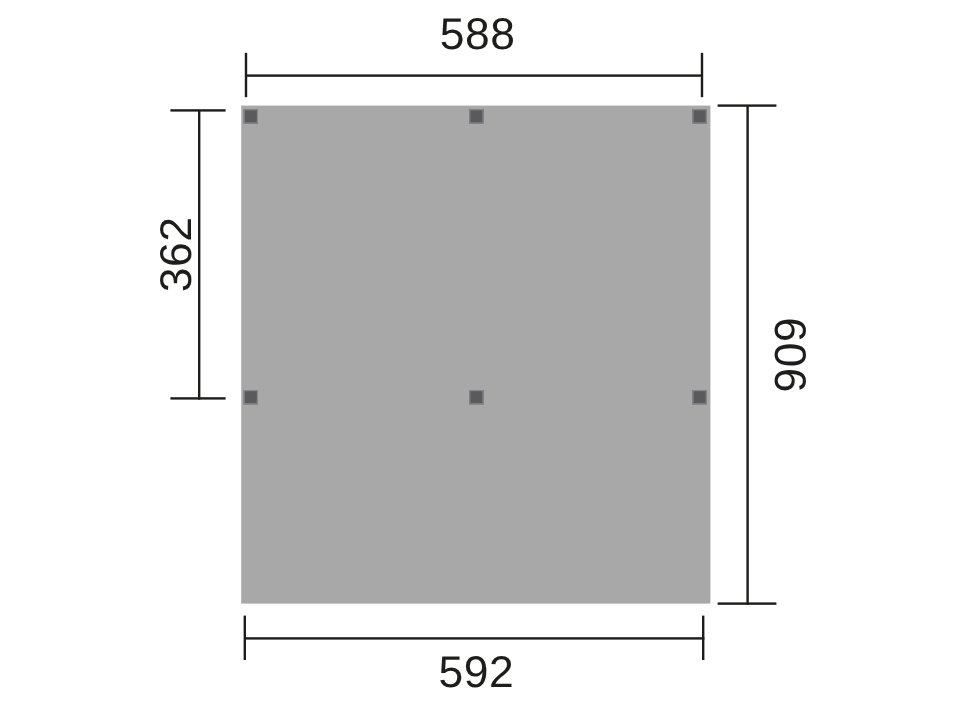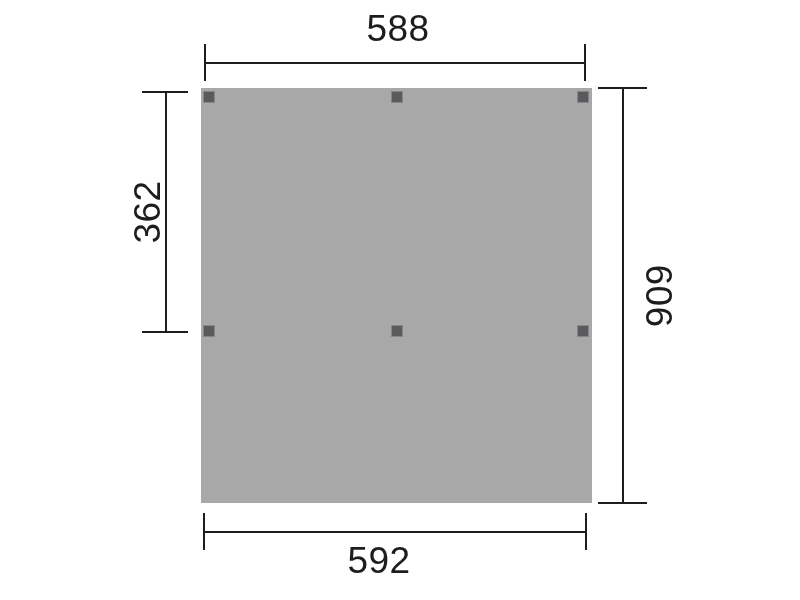--- a/index.html
+++ b/index.html
@@ -70,21 +70,21 @@
   <div class="post" style="left:577px; top:325px;"></div>
 
   <div class="dline" style="left:205px; top:62px; width:380px; height:2px;"></div>
   <div class="dline" style="left:204px; top:44px; width:2px; height:37px;"></div>
   <div class="dline" style="left:584px; top:44px; width:2px; height:37px;"></div>
   <div class="dim-label" style="left:398px; top:28px;">588</div>
 
   <div class="dline" style="left:204px; top:531px; width:383px; height:2px;"></div>
   <div class="dline" style="left:203px; top:513px; width:2px; height:37px;"></div>
   <div class="dline" style="left:585px; top:513px; width:2px; height:37px;"></div>
-  <div class="dim-label" style="left:379px; top:560px;">592</div>
+  <div class="dim-label" style="left:397px; top:560px;">592</div>
 
   <div class="dline" style="left:165px; top:92px; width:2px; height:241px;"></div>
   <div class="dline" style="left:142px; top:91px; width:46px; height:2px;"></div>
   <div class="dline" style="left:142px; top:331px; width:46px; height:2px;"></div>
   <div class="dim-label rot-ccw" style="left:147px; top:212px;">362</div>
 
   <div class="dline" style="left:622px; top:88px; width:2px; height:416px;"></div>
   <div class="dline" style="left:598px; top:87px; width:49px; height:2px;"></div>
   <div class="dline" style="left:598px; top:502px; width:49px; height:2px;"></div>
   <div class="dim-label rot-cw" style="left:658px; top:296px;">606</div>

